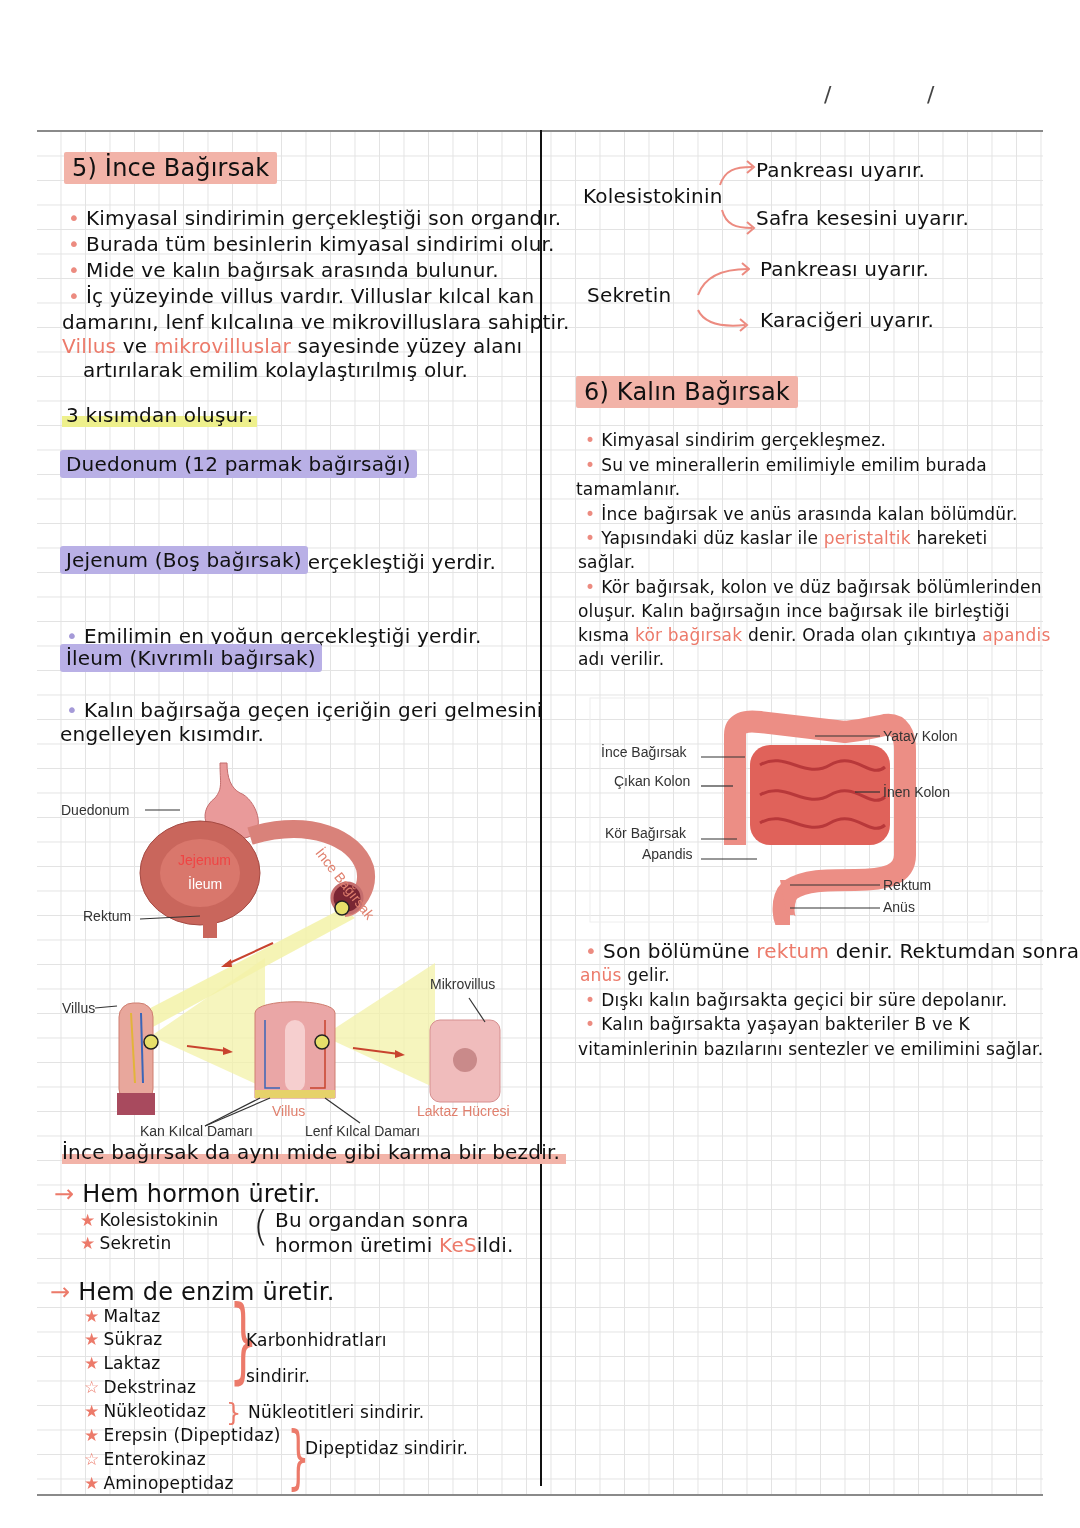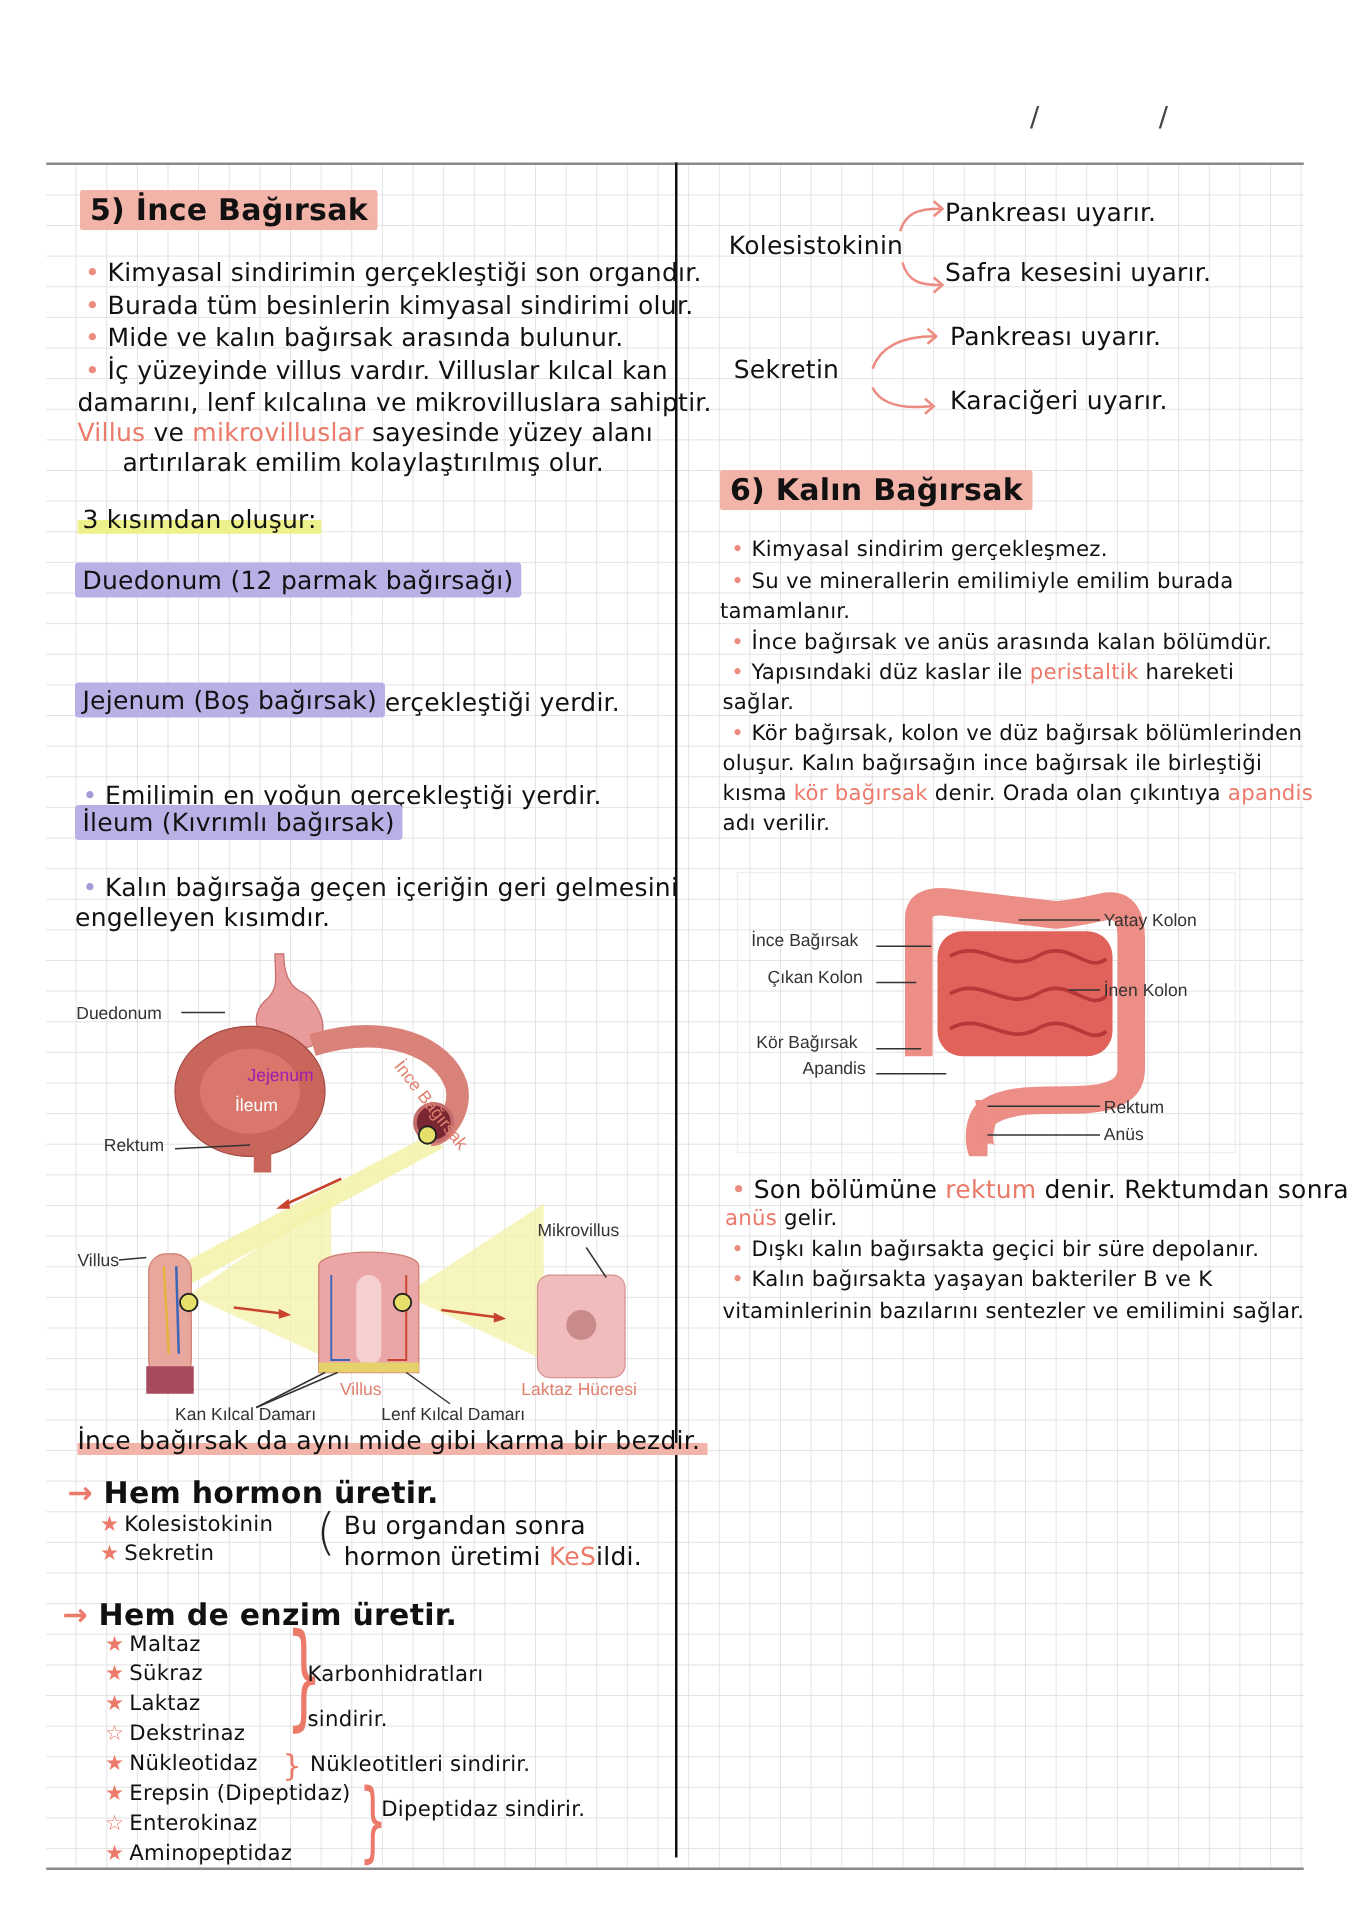--- a/index.html
+++ b/index.html
@@ -16,21 +16,21 @@
   .divider{position:absolute;left:540px;top:130px;width:2px;height:1356px;background:#111;}
   .t{position:absolute;white-space:nowrap;font-family:"DejaVu Sans",sans-serif;font-size:17px;letter-spacing:0.2px;color:#111;}
   .h-red{background:#f2b3a8;padding:2px 8px;border-radius:2px;}
   .h-purple{background:#b9b0e6;padding:2px 6px;border-radius:3px;}
   .h-yellow{background:linear-gradient(to bottom,transparent 55%,#eef08c 55%);padding:0 4px;}
   .u-red{background:linear-gradient(to bottom,transparent 60%,#f2b3a8 60%);}
   .pink{color:#ec7a6a;}
   .bul{color:#ec8b80;margin-right:6px;}
   .bul-p{color:#a59ad8;margin-right:6px;}
   .star{color:#ec7a6a;margin-right:4px;}
-  .big{font-size:24px;font-weight:bold;}
+  .big{font-size:24px;}
   .med{font-size:20px;}
   .lbl{position:absolute;font-family:"Liberation Sans",sans-serif;font-size:14px;color:#333;white-space:nowrap;}
   .lbl-pink{color:#e0806e;}
   .brace{position:absolute;color:#ec7a6a;font-family:"DejaVu Sans",sans-serif;}
   svg{position:absolute;}
 </style>
 </head>
 <body>
 
 <span class="date" style="left:824px;">/</span>
@@ -41,21 +41,21 @@
 
 <div>
   <div class="t big" style="left:64px;top:154px;"><span class="h-red">5) İnce Bağırsak</span></div>
 
   <div class="t med" style="left:68px;top:206px;"><span class="bul">•</span><span>Kimyasal sindirimin gerçekleştiği son organdır.</span></div>
   <div class="t med" style="left:68px;top:232px;"><span class="bul">•</span><span>Burada tüm besinlerin kimyasal sindirimi olur.</span></div>
   <div class="t med" style="left:68px;top:258px;"><span class="bul">•</span><span>Mide ve kalın bağırsak arasında bulunur.</span></div>
   <div class="t med" style="left:68px;top:284px;"><span class="bul">•</span><span>İç yüzeyinde villus vardır. Villuslar kılcal kan</span></div>
   <div class="t med" style="left:62px;top:310px;">damarını, lenf kılcalına ve mikrovilluslara sahiptir.</div>
   <div class="t med" style="left:62px;top:334px;"><span class="pink">Villus</span> <span>ve</span> <span class="pink">mikrovilluslar</span> <span>sayesinde yüzey alanı</span></div>
-  <div class="t med" style="left:62px;top:358px;padding-left:36px;">artırılarak emilim kolaylaştırılmış olur.</div>
+  <div class="t med" style="left:47px;top:358px;padding-left:36px;">artırılarak emilim kolaylaştırılmış olur.</div>
 
   <div class="t med" style="left:62px;top:403px;"><span class="h-yellow">3 kısımdan oluşur:</span></div>
 
   <div class="t med" style="left:60px;top:452px;"><span class="h-purple">Duedonum (12 parmak bağırsağı)</span></div>
   <div class="t med" style="left:66px;top:502px;margin-top:48px;"><span class="bul-p">•</span><span>Sindirimin en yoğun gerçekleştiği yerdir.</span></div>
   <div class="t med" style="left:60px;top:548px;"><span class="h-purple">Jejenum (Boş bağırsak)</span></div>
   <div class="t med" style="left:66px;top:598px;margin-top:26px;"><span class="bul-p">•</span><span>Emilimin en yoğun gerçekleştiği yerdir.</span></div>
   <div class="t med" style="left:60px;top:646px;"><span class="h-purple">İleum (Kıvrımlı bağırsak)</span></div>
   <div class="t med" style="left:66px;top:698px;"><span class="bul-p">•</span><span>Kalın bağırsağa geçen içeriğin geri gelmesini</span></div>
   <div class="t med" style="left:60px;top:722px;">engelleyen kısımdır.</div>
@@ -102,21 +102,21 @@
 
       <line x1="90" y1="52" x2="125" y2="52" stroke="#333" stroke-width="1.2"></line>
       <line x1="85" y1="161" x2="145" y2="158" stroke="#333" stroke-width="1.2"></line>
       <line x1="40" y1="250" x2="62" y2="248" stroke="#333" stroke-width="1.2"></line>
       <line x1="414" y1="240" x2="430" y2="264" stroke="#333" stroke-width="1.2"></line>
       <line x1="150" y1="368" x2="205" y2="340" stroke="#333" stroke-width="1.2"></line>
       <line x1="150" y1="368" x2="215" y2="340" stroke="#333" stroke-width="1.2"></line>
       <line x1="305" y1="365" x2="270" y2="340" stroke="#333" stroke-width="1.2"></line>
     </svg>
     <span class="lbl" style="left:61px;top:802px;">Duedonum</span>
-    <span class="lbl" style="left:178px;top:852px;color:#a21caf;margin-left:20px;">Jejenum</span>
+    <span class="lbl" style="left:178px;top:852px;color:#ef4444;">Jejenum</span>
     <span class="lbl" style="left:188px;top:876px;color:#fff;">İleum</span>
     <span class="lbl" style="left:83px;top:908px;">Rektum</span>
     <span class="lbl lbl-pink" style="left:325px;top:845px;transform:rotate(52deg);transform-origin:left top;">İnce Bağırsak</span>
     <span class="lbl" style="left:62px;top:1000px;">Villus</span>
     <span class="lbl" style="left:430px;top:976px;">Mikrovillus</span>
     <span class="lbl lbl-pink" style="left:272px;top:1103px;">Villus</span>
     <span class="lbl lbl-pink" style="left:417px;top:1103px;">Laktaz Hücresi</span>
     <span class="lbl" style="left:140px;top:1123px;">Kan Kılcal Damarı</span>
     <span class="lbl" style="left:305px;top:1123px;">Lenf Kılcal Damarı</span>
   </div>

